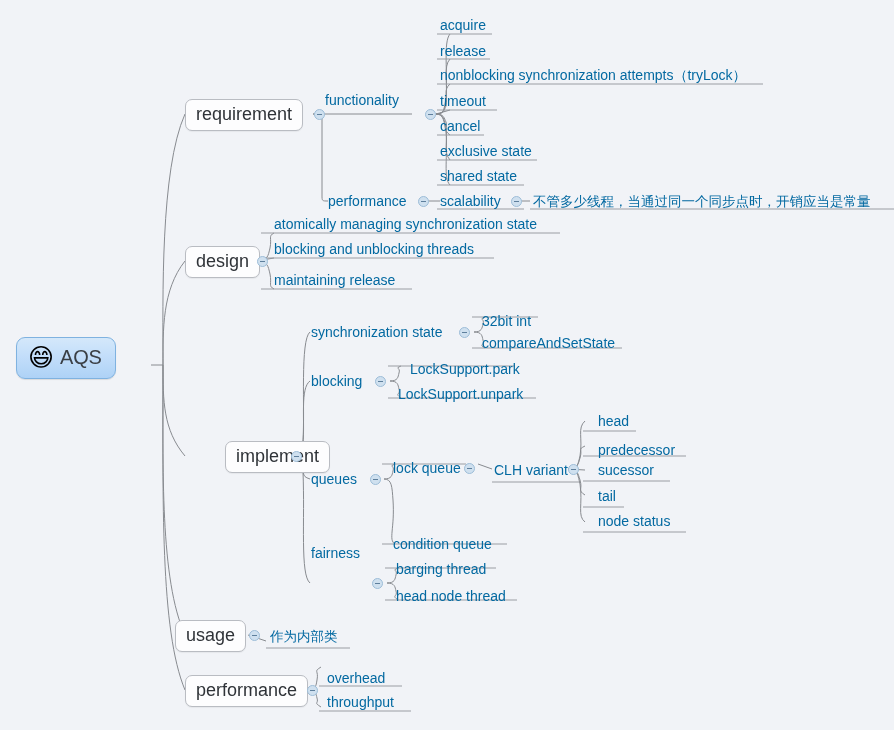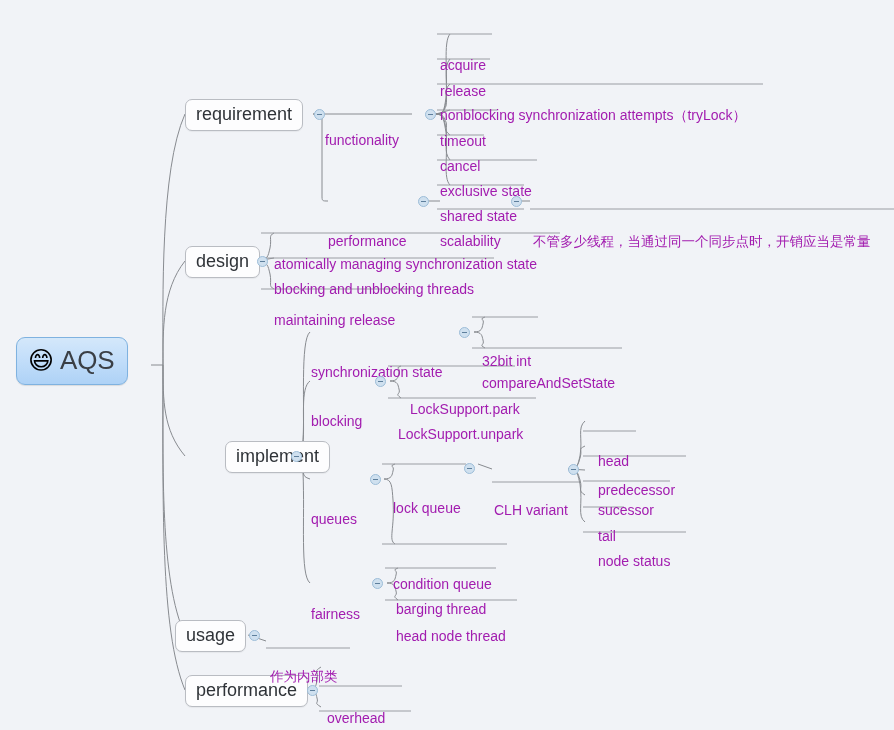--- a/index.html
+++ b/index.html
@@ -42,21 +42,21 @@
     border: 1px solid #7fb2e0;
     border-radius: 9px;
     background: linear-gradient(to bottom, #d4e8fa 0%, #c3defa 45%, #aed2f6 100%);
     box-shadow: 0 1px 1px rgba(0,0,0,0.10);
   }
   .root-emoji {
     font-size: 25px;
     line-height: 1;
   }
   .root-label {
-    font-size: 26px;
+    font-size: 20px;
     color: #3a3f45;
     letter-spacing: -0.2px;
   }
 
   
   .box-node {
     position: absolute;
     box-sizing: border-box;
     padding: 4px 10px 5px 10px;
     border: 1px solid #b9bcc2;
@@ -65,24 +65,23 @@
     color: #2f3338;
     font-size: 18px;
     white-space: nowrap;
     box-shadow: 0 1px 1px rgba(0,0,0,0.05);
   }
 
   
   .text-node {
     position: absolute;
     white-space: nowrap;
-    color: #a21caf;
+    color: #0369a1;
     font-size: 14px;
     line-height: 17px;
-    margin-top: 40px;
   }
   .text-node.cn {
     font-family: "DejaVu Sans", "Liberation Sans", sans-serif;
     font-size: 13.5px;
   }
 
   
   .toggle {
     position: absolute;
     width: 11px;
@@ -259,21 +258,21 @@
   <div class="toggle" style="left:568px; top:464px;"></div>
 
   <div class="text-node" style="left:598px; top:413px;">head</div>
   <div class="text-node" style="left:598px; top:442px;">predecessor</div>
   <div class="text-node" style="left:598px; top:462px;">sucessor</div>
   <div class="text-node" style="left:598px; top:488px;">tail</div>
   <div class="text-node" style="left:598px; top:513px;">node status</div>
 
   <div class="text-node" style="left:393px; top:536px;">condition queue</div>
 
-  <div class="text-node" style="left:311px; top:566px;">fairness</div>
+  <div class="text-node" style="left:311px; top:545px;">fairness</div>
   <div class="toggle" style="left:372px; top:578px;"></div>
   <div class="text-node" style="left:396px; top:561px;">barging thread</div>
   <div class="text-node" style="left:396px; top:588px;">head node thread</div>
 
   <div class="text-node cn" style="left:270px; top:628px;">作为内部类</div>
 
   <div class="text-node" style="left:327px; top:670px;">overhead</div>
   <div class="text-node" style="left:327px; top:694px;">throughput</div>
 
 </div>

